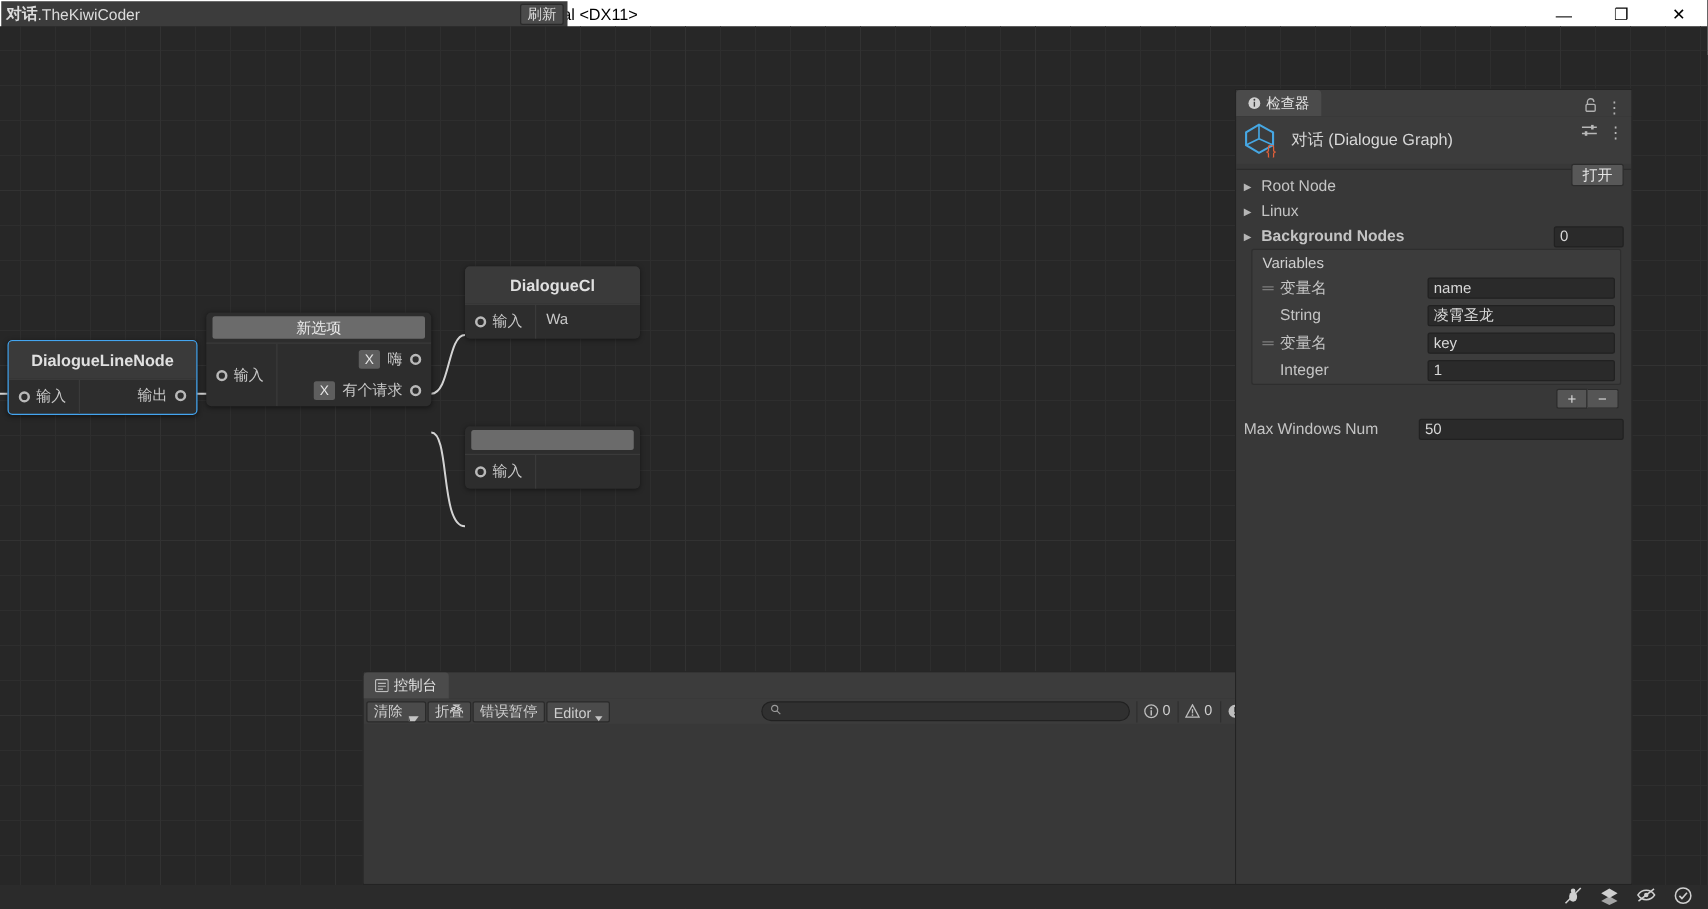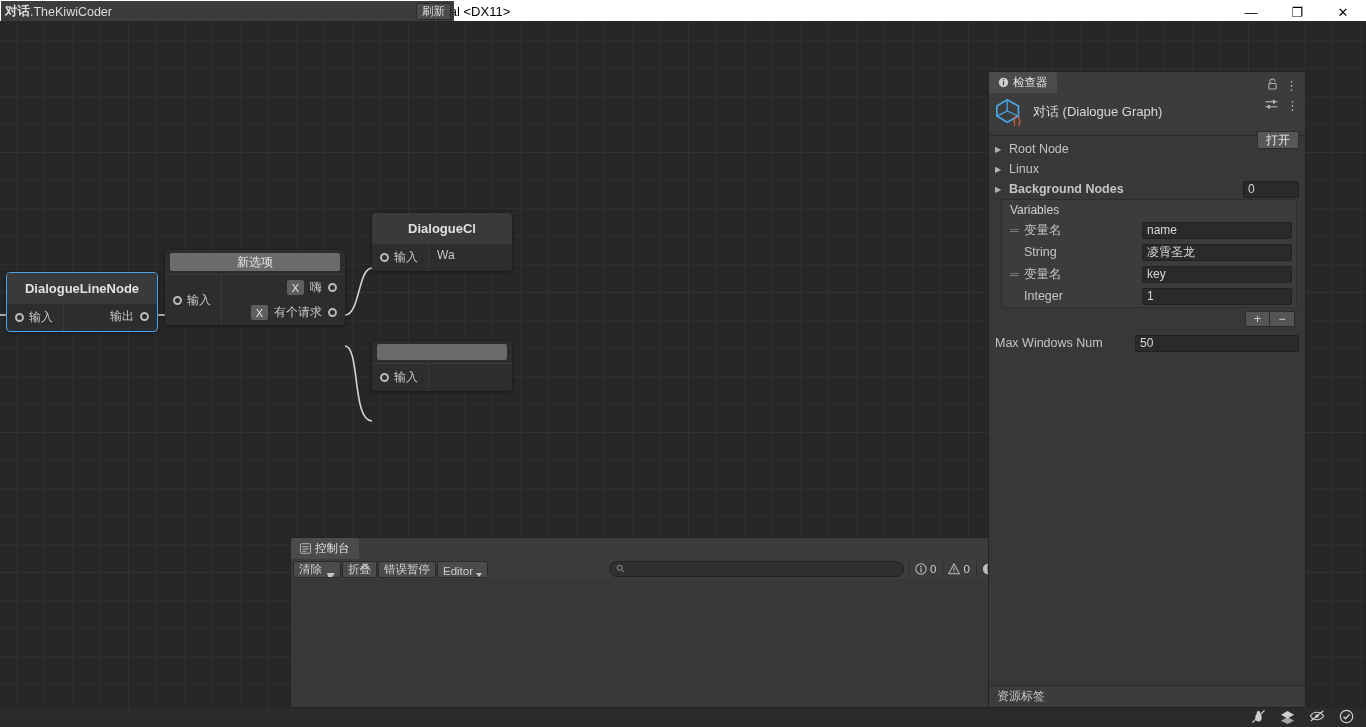--- a/index.html
+++ b/index.html
@@ -1077,23 +1077,20 @@
         <div class="ar-btn r">−</div>
       </div>
 
       <div class="prow" style="margin-top:6px">
         <span class="plbl">Max Windows Num</span>
         <div class="insp-field pfield" style="width:164px">
             <span>50</span>
           </div>
       </div>
 
-      <div class="res-tags">
-        <span>资源标签</span>
-      </div>
     </div>
   </div>
 
   <div class="statusbar">
     <div class="status-icons">
       <span>
         <svg width="15" height="15" viewBox="0 0 16 16">
             <ellipse cx="8" cy="9" rx="3.4" ry="4.2" fill="#cfcfcf"></ellipse>
             <circle cx="8" cy="4" r="2" fill="#cfcfcf"></circle>
             <line x1="1.5" y1="14.5" x2="14.5" y2="1.5" stroke="#cfcfcf" stroke-width="1.4"></line>

